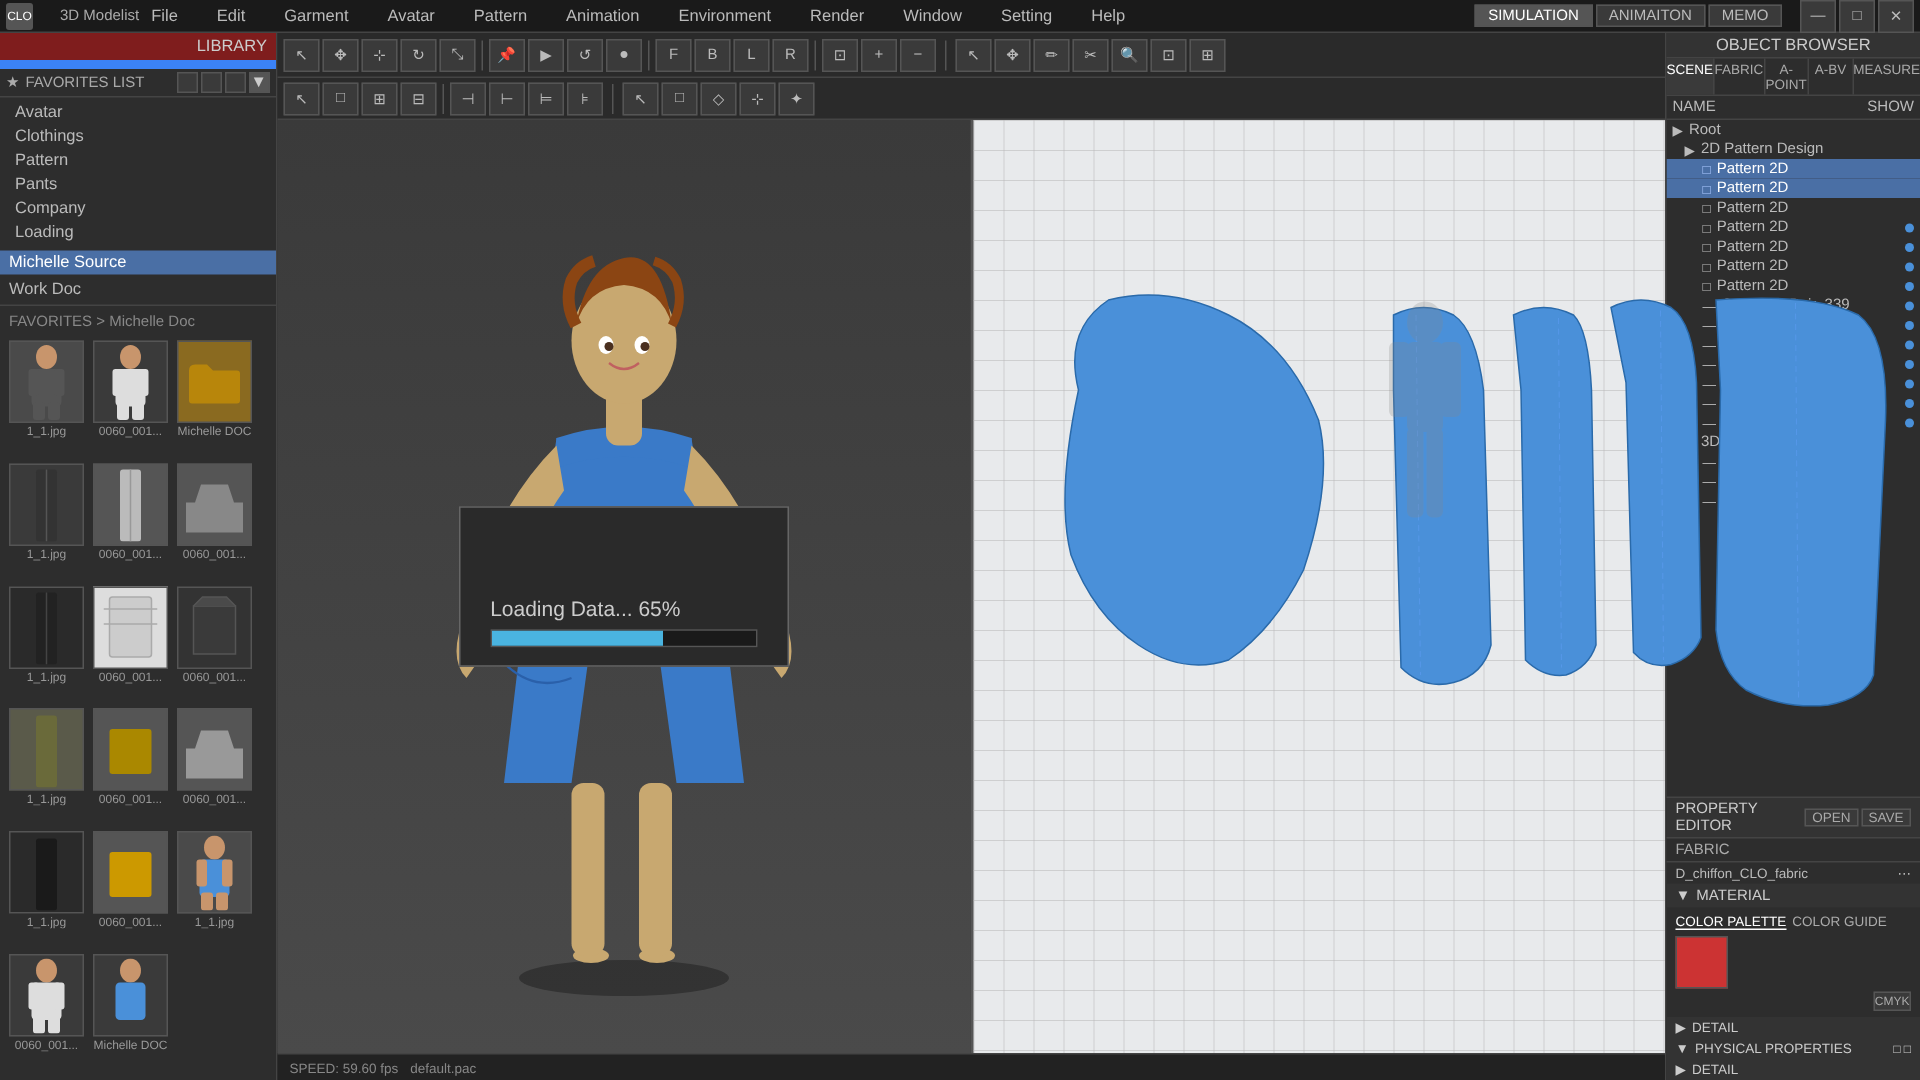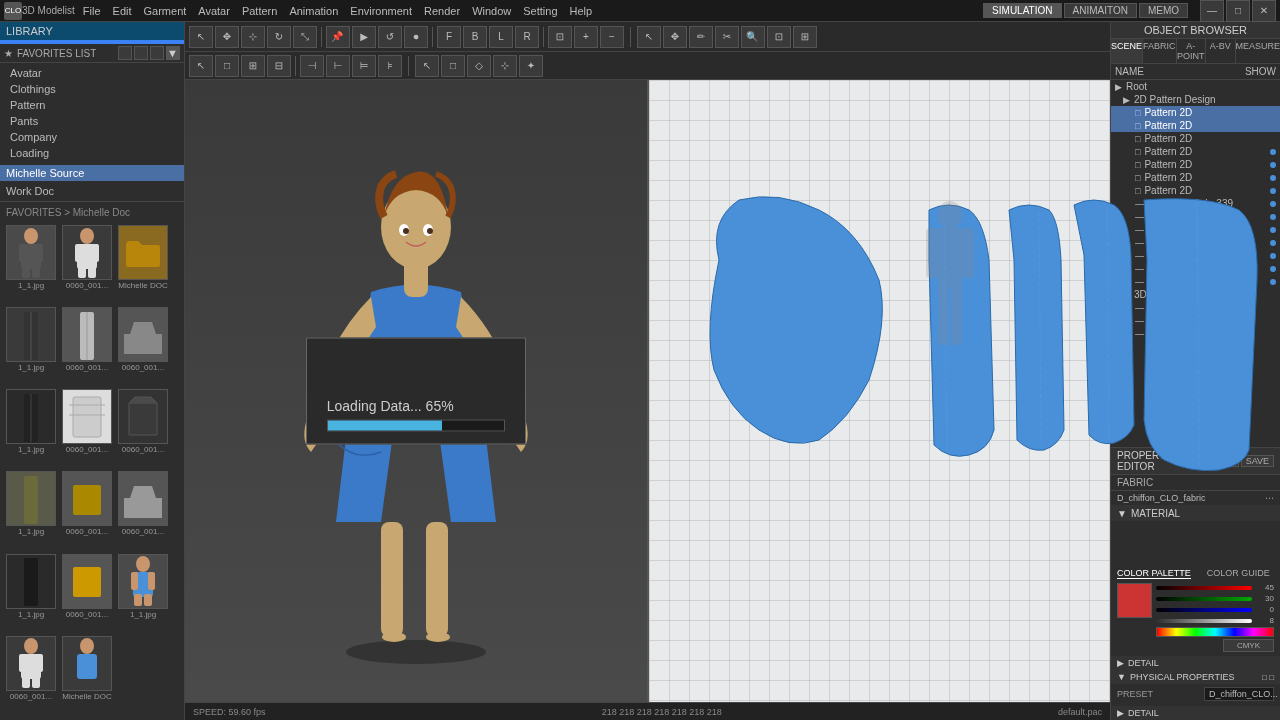--- a/index.html
+++ b/index.html
@@ -1,34 +1,34 @@
 <!DOCTYPE html>
 <html><head>
   <meta charset="utf-8">
   <style>
     * { margin: 0; padding: 0; box-sizing: border-box; }
     body { width: 1280px; height: 720px; overflow: hidden; background: #2a2a2a; font-family: Arial, sans-serif; font-size: 11px; color: #ccc; }
 
     
     #topbar { display: flex; align-items: center; height: 22px; background: #1a1a1a; border-bottom: 1px solid #444; padding: 0 4px; gap: 8px; }
-    #topbar .logo { color: #aaa; font-size: 10px; display: flex; align-items: center; gap: 0; }
+    #topbar .logo { color: #aaa; font-size: 10px; display: flex; align-items: center; gap: 18px; }
     #topbar .logo-icon { width: 18px; height: 18px; background: #555; border-radius: 2px; display: flex; align-items: center; justify-content: center; font-size: 8px; color: #fff; }
-    #topbar .menu-items { display: flex; gap: 12px; }
+    #topbar .menu-items { display: flex; gap: 26px; }
     #topbar .menu-item { color: #bbb; cursor: pointer; font-size: 11px; }
     #topbar .spacer { flex: 1; }
     #topbar .mode-btns { display: flex; gap: 2px; }
     #topbar .mode-btn { background: #3a3a3a; border: 1px solid #555; color: #bbb; padding: 1px 8px; font-size: 10px; cursor: pointer; }
     #topbar .mode-btn.active { background: #555; color: #fff; }
 
     
     #main { display: flex; height: 698px; }
 
     
     #sidebar { width: 185px; background: #2d2d2d; border-right: 1px solid #444; display: flex; flex-direction: column; }
-    #sidebar-header { background: #0c4a6e; padding: 3px 6px; font-size: 11px; color: #ccc; text-align: left; border-bottom: 4px solid #3b82f6; }
+    #sidebar-header { background: #7f1d1d; padding: 3px 6px; font-size: 11px; color: #ccc; text-align: right; border-bottom: 6px solid #3b82f6; }
     #favorites-bar { display: flex; align-items: center; padding: 2px 4px; gap: 4px; border-bottom: 1px solid #444; }
     #favorites-bar .fav-icons { display: flex; gap: 2px; margin-left: auto; }
     #favorites-bar .fav-icon { width: 14px; height: 14px; background: #3a3a3a; border: 1px solid #555; cursor: pointer; }
     #sidebar-list { padding: 2px 6px; }
     .sidebar-list-item { padding: 2px 4px; color: #bbb; cursor: pointer; font-size: 11px; }
     #michelle-source { background: #4a6fa5; color: #fff; padding: 2px 6px; margin: 2px 0; font-size: 11px; }
     #work-doc { padding: 2px 6px; color: #bbb; font-size: 11px; cursor: pointer; }
     #sidebar-divider { height: 1px; background: #444; margin: 2px 0; }
     #favorites-section { padding: 2px 4px; }
     #favorites-title { font-size: 10px; color: #888; padding: 1px 2px; display: flex; align-items: center; gap: 4px; }
@@ -94,31 +94,31 @@
     #fabric-label { padding: 2px 6px; font-size: 10px; color: #aaa; border-bottom: 1px solid #444; }
     #fabric-name { padding: 2px 6px; font-size: 9px; color: #bbb; border-bottom: 1px solid #333; display: flex; align-items: center; justify-content: space-between; }
     .section-header { padding: 2px 6px; font-size: 10px; color: #ccc; background: #333; display: flex; align-items: center; gap: 4px; cursor: pointer; }
     .section-content { padding: 3px 6px; }
     .prop-row { display: flex; align-items: center; justify-content: space-between; margin-bottom: 2px; }
     .prop-label { font-size: 9px; color: #999; }
     .prop-value { font-size: 9px; color: #bbb; background: #1a1a1a; border: 1px solid #444; padding: 1px 4px; width: 70px; }
     .texture-preview { width: 60px; height: 14px; background: repeating-linear-gradient(45deg, #4a8a4a, #4a8a4a 2px, #2a6a2a 2px, #2a6a2a 4px); border: 1px solid #555; }
     .color-swatch { width: 14px; height: 14px; background: #cc3333; border: 1px solid #555; }
     #color-palette-section { padding: 4px 6px; }
-    #palette-tabs { display: flex; gap: 16px; margin-bottom: 4px; margin-top: 43px; }
+    #palette-tabs { display: flex; gap: 4px; margin-bottom: 4px; }
     .palette-tab { font-size: 9px; color: #aaa; cursor: pointer; border-bottom: 1px solid transparent; }
     .palette-tab.active { color: #fff; border-bottom: 1px solid #fff; }
     #color-selector { display: flex; gap: 4px; align-items: flex-start; }
     #color-box { width: 35px; height: 35px; background: #cc3333; border: 1px solid #555; }
     #color-sliders { flex: 1; }
     .slider-row { display: flex; align-items: center; gap: 2px; margin-bottom: 2px; }
     .color-slider { flex: 1; height: 4px; background: linear-gradient(to right, #000, #fff); border-radius: 2px; }
     .slider-val { width: 20px; font-size: 8px; color: #aaa; text-align: right; }
     #rainbow-bar { height: 10px; background: linear-gradient(to right, #ff0000, #ffff00, #00ff00, #00ffff, #0000ff, #ff00ff, #ff0000); border: 1px solid #555; margin-top: 2px; }
-    #cmyk-btn { background: #3a3a3a; border: 1px solid #555; color: #aaa; font-size: 8px; padding: 1px 13px; cursor: pointer; }
+    #cmyk-btn { background: #3a3a3a; border: 1px solid #555; color: #aaa; font-size: 8px; padding: 1px 0; cursor: pointer; }
 
     
     #toolbar-3d, #toolbar-2d { display: flex; align-items: center; gap: 2px; }
     
     
     #avatar-svg { position: absolute; left: 50%; top: 10%; transform: translateX(-50%); }
 
     
     #phantom-svg { position: absolute; right: 80px; top: 25%; opacity: 0.3; }
   </style>
@@ -489,21 +489,20 @@
           <rect x="16" y="28" width="14" height="50" rx="4" fill="#888"></rect>
           <rect x="50" y="28" width="14" height="50" rx="4" fill="#888"></rect>
           <rect x="28" y="85" width="11" height="60" rx="4" fill="#888"></rect>
           <rect x="41" y="85" width="11" height="60" rx="4" fill="#888"></rect>
         </svg>
       </div>
     </div>
 
     <div id="statusbar">
       <span>SPEED: 59.60 fps</span>
-      <span style="flex:1;text-align:center;">218   218   218   218   218   218   218</span>
       <span>default.pac</span>
     </div>
   </div>
 
   <div id="right-panel">
     <div id="right-panel-header">OBJECT BROWSER</div>
 
     <div id="obj-browser-tabs">
       <div class="obj-tab active">SCENE</div>
       <div class="obj-tab">FABRIC</div>
@@ -628,61 +627,36 @@
         <span>MATERIAL</span>
       </div>
 
       <div id="color-palette-section">
         <div id="palette-tabs">
           <span class="palette-tab active">COLOR PALETTE</span>
           <span class="palette-tab">COLOR GUIDE</span>
         </div>
         <div id="color-selector">
           <div id="color-box"></div>
-          <div id="color-sliders">
-            <div class="slider-row">
-              <div class="color-slider" style="background:linear-gradient(to right,#000,#ff0000);"></div>
-              <span class="slider-val">45</span>
-            </div>
-            <div class="slider-row">
-              <div class="color-slider" style="background:linear-gradient(to right,#000,#00aa00);"></div>
-              <span class="slider-val">30</span>
-            </div>
-            <div class="slider-row">
-              <div class="color-slider" style="background:linear-gradient(to right,#000,#0000ff);"></div>
-              <span class="slider-val">0</span>
-            </div>
-            <div class="slider-row">
-              <div class="color-slider" style="background:linear-gradient(to right,rgba(0,0,0,0),#fff);"></div>
-              <span class="slider-val">8</span>
-            </div>
-            <div id="rainbow-bar"></div>
-          </div>
         </div>
         <div style="display:flex;justify-content:flex-end;margin-top:2px;">
           <button id="cmyk-btn">CMYK</button>
         </div>
       </div>
 
       <div class="section-header" style="font-size:9px;">
         <span>▶</span>
         <span>DETAIL</span>
       </div>
 
       <div class="section-header" style="font-size:9px;">
         <span>▼</span>
         <span>PHYSICAL PROPERTIES</span>
         <span style="margin-left:auto;font-size:8px;">□ □</span>
       </div>
-      <div class="section-content">
-        <div class="prop-row">
-          <span class="prop-label">PRESET</span>
-          <span class="prop-value">D_chiffon_CLO...</span>
-        </div>
-      </div>
       <div class="section-header" style="font-size:9px;">
         <span>▶</span>
         <span>DETAIL</span>
       </div>
     </div>
   </div>
 
 </div>
 
 </body></html>

